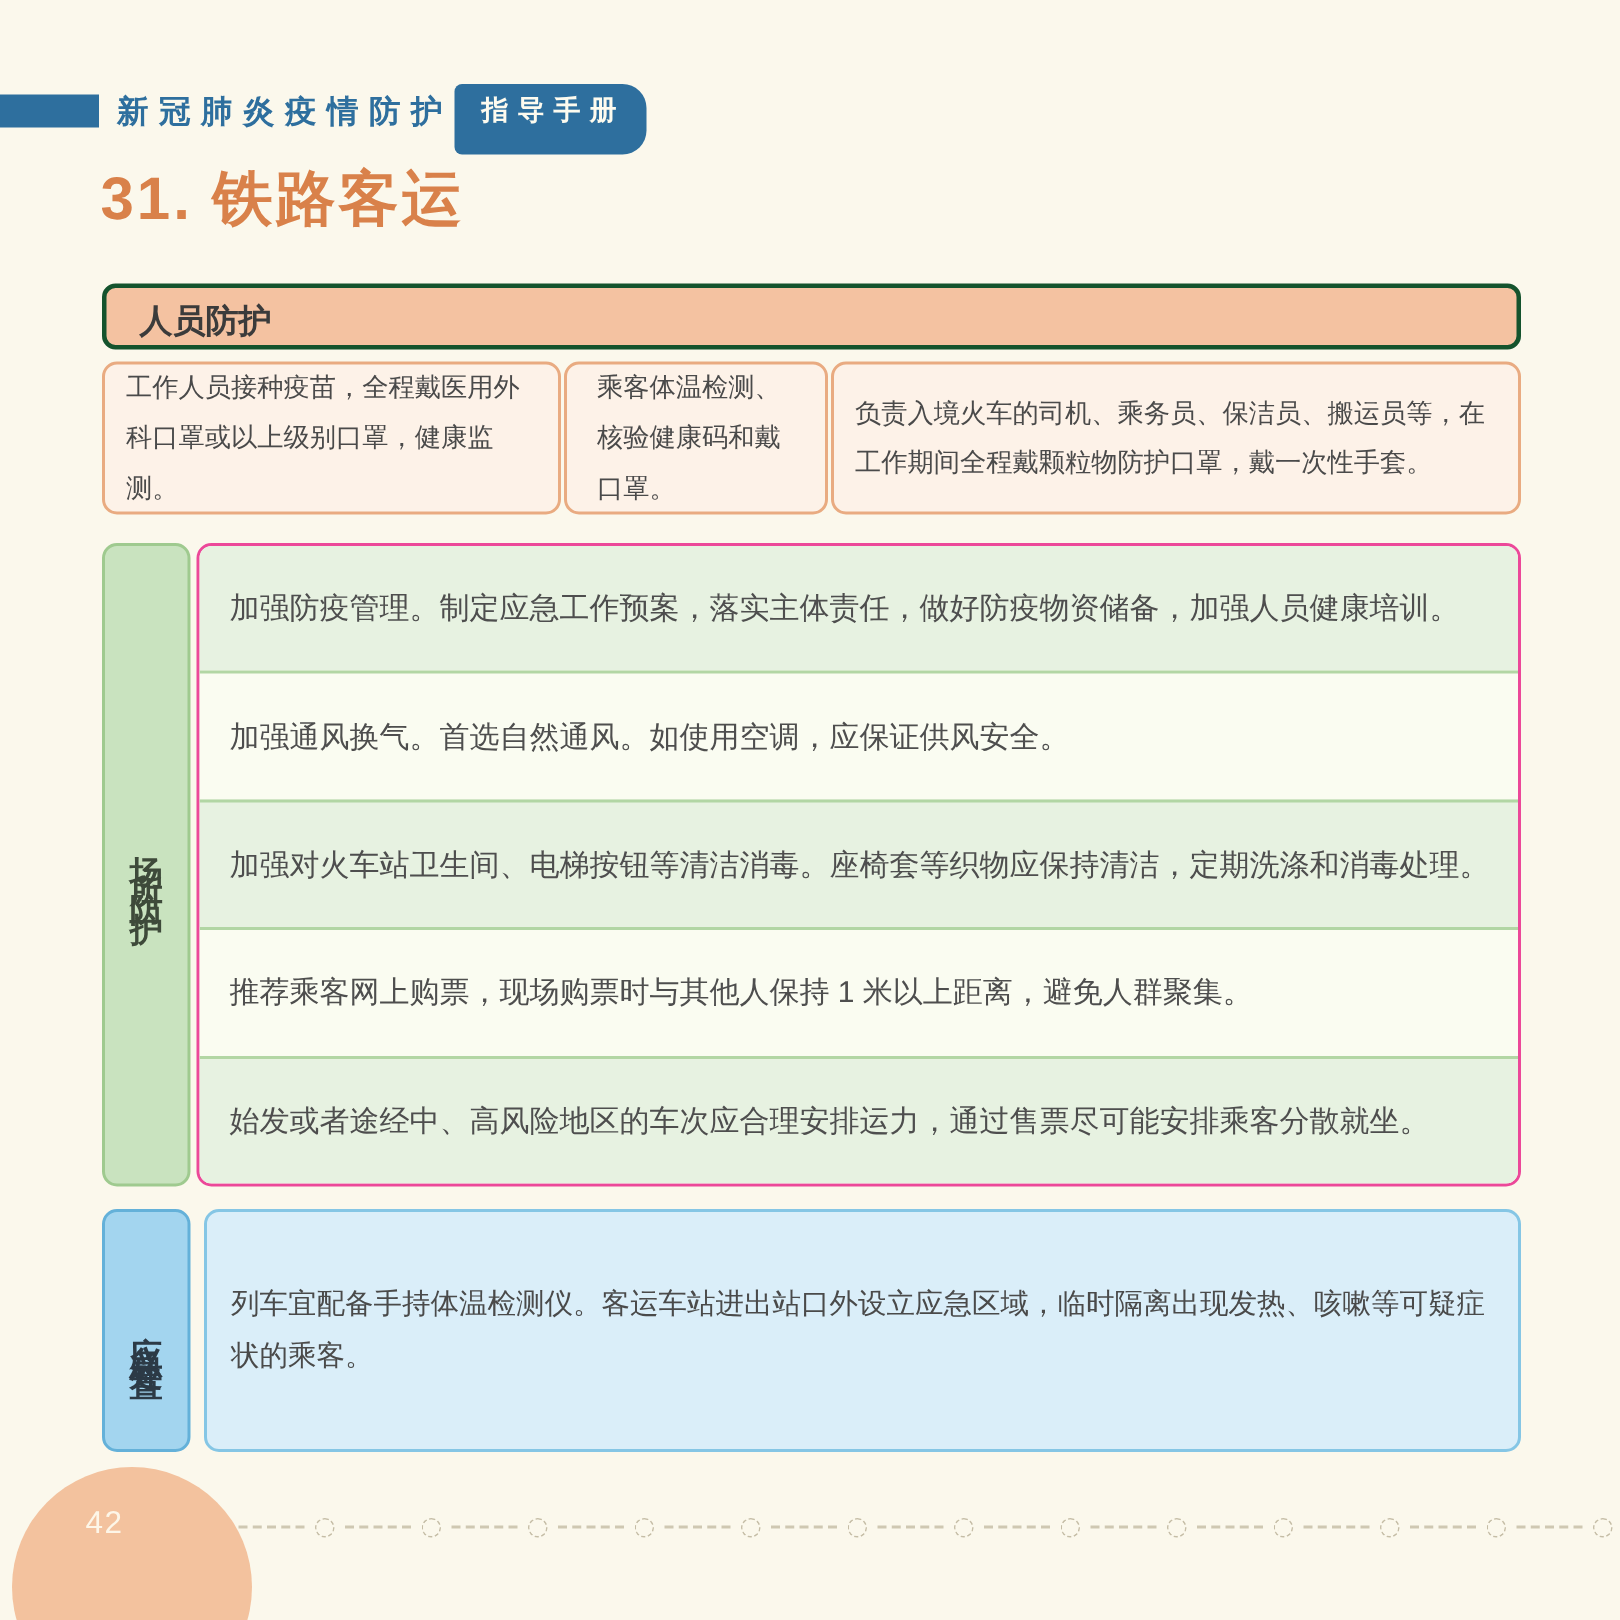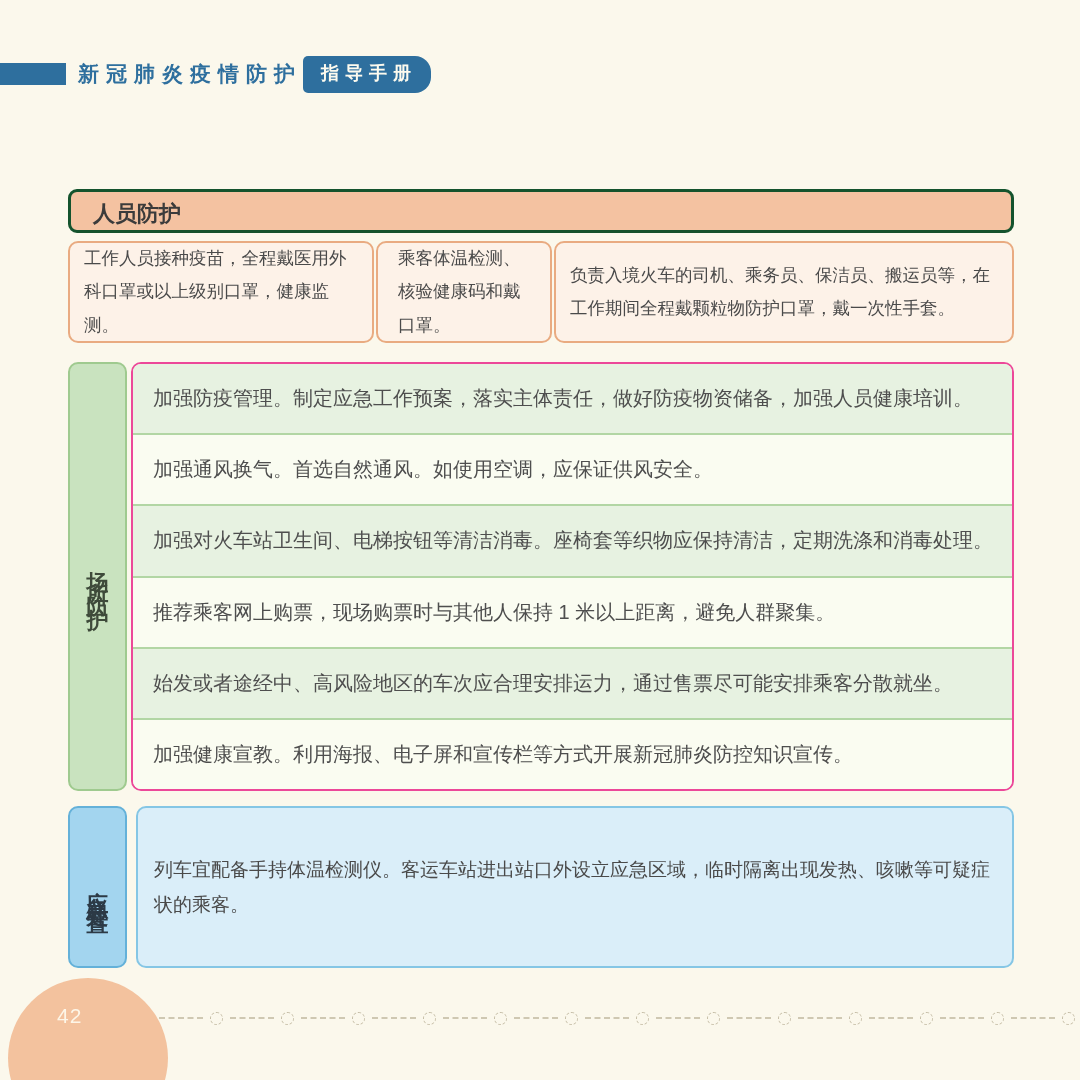--- a/index.html
+++ b/index.html
@@ -20,21 +20,21 @@
     background:#2e6f9e;
   }
   .brand{
     position:absolute; left:78px; top:4px;
     color:#2e6f9e; font-weight:bold; font-size:21px; letter-spacing:7px;
   }
   .badge{
     position:absolute; left:303px; top:0;
     background:#2e6f9e; color:#fdfbef;
     font-weight:bold; font-size:18px; letter-spacing:6px;
-    padding:5px 14px 8px 18px;
+    padding:5px 14px 18px 18px;
     border-radius:5px 16px 16px 5px;
   }
 
   
   .page-title{
     position:absolute; left:67px; top:105px;
     color:#d9814a; font-size:40px; font-weight:bold; letter-spacing:2px;
   }
 
   
@@ -127,39 +127,39 @@
 <body>
 
 <div class="page">
 
   <div class="header">
     <div class="header-bar"></div>
     <div class="brand">新冠肺炎疫情防护</div>
     <div class="badge">指导手册</div>
   </div>
 
+  <div class="page-title">31. 铁路客运</div>
 
   <div class="personnel">
     <div class="personnel-header">人员防护</div>
     <div class="cards">
       <div class="card card-1">工作人员接种疫苗，全程戴医用外科口罩或以上级别口罩，健康监测。</div>
       <div class="card card-2">乘客体温检测、核验健康码和戴口罩。</div>
       <div class="card card-3">负责入境火车的司机、乘务员、保洁员、搬运员等，在工作期间全程戴颗粒物防护口罩，戴一次性手套。</div>
     </div>
   </div>
 
   <div class="venue">
     <div class="side-label">场所防护</div>
     <div class="venue-rows">
       <div class="venue-row">加强防疫管理。制定应急工作预案，落实主体责任，做好防疫物资储备，加强人员健康培训。</div>
       <div class="venue-row">加强通风换气。首选自然通风。如使用空调，应保证供风安全。</div>
       <div class="venue-row">加强对火车站卫生间、电梯按钮等清洁消毒。座椅套等织物应保持清洁，定期洗涤和消毒处理。</div>
       <div class="venue-row">推荐乘客网上购票，现场购票时与其他人保持 1 米以上距离，避免人群聚集。</div>
       <div class="venue-row">始发或者途经中、高风险地区的车次应合理安排运力，通过售票尽可能安排乘客分散就坐。</div>
-      <div class="venue-row">加强健康宣教。利用海报、电子屏和宣传栏等方式开展新冠肺炎防控知识宣传。</div>
     </div>
   </div>
 
   <div class="emergency">
     <div class="side-label">应急处置</div>
     <div class="emergency-rows">
       <div class="emergency-box">列车宜配备手持体温检测仪。客运车站进出站口外设立应急区域，临时隔离出现发热、咳嗽等可疑症状的乘客。</div>
     </div>
   </div>
 

